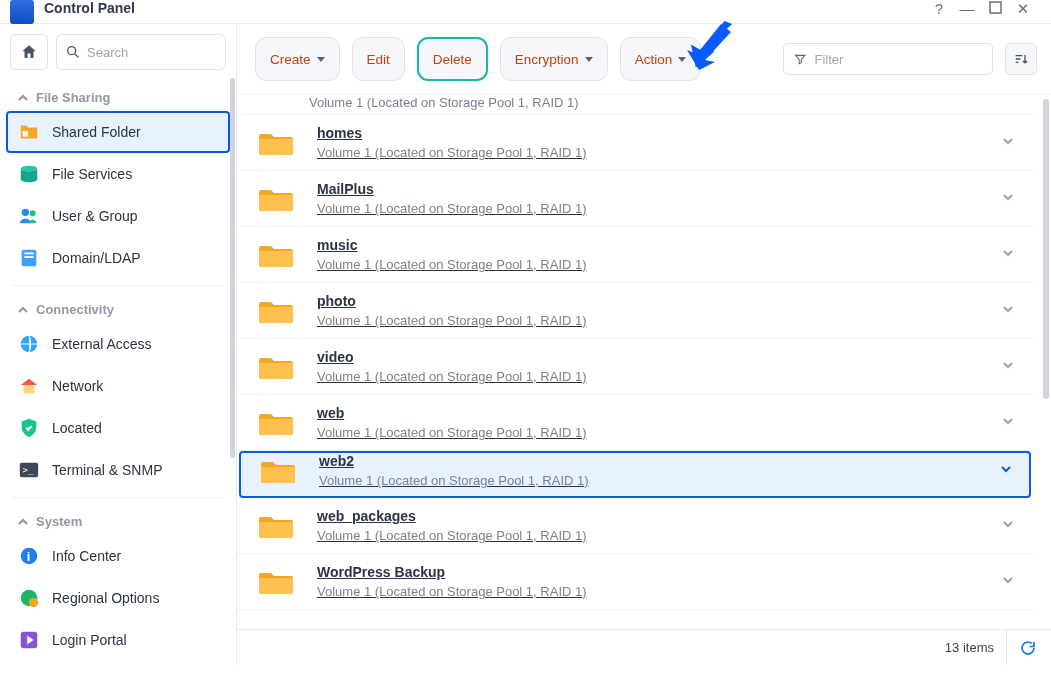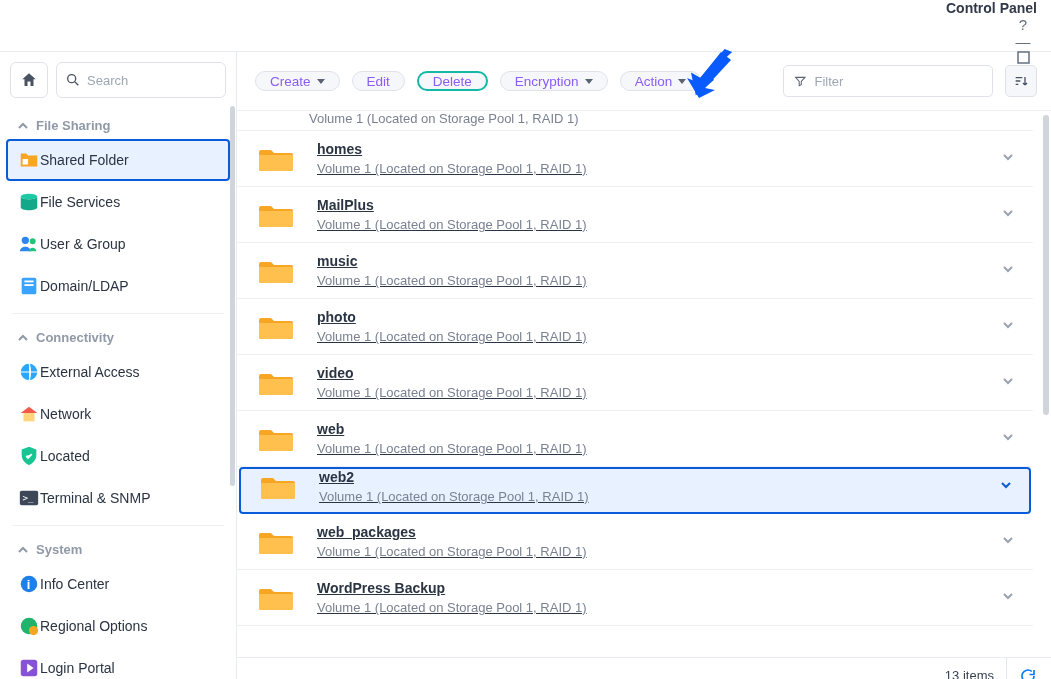--- a/index.html
+++ b/index.html
@@ -8,26 +8,25 @@
     font-size: 13px;
     color: #2a3442;
     background: #fff;
     width: 1051px;
     height: 679px;
     overflow: hidden;
     position: relative;
   }
   
   .titlebar {
-    height: 52px;
+    height: 24px;
     display: flex;
-    align-items: flex-end;
+    align-items: flex-start;
     padding: 0 14px 0 10px;
     border-bottom: 1px solid #e8ebef;
-    flex-direction: column;
   }
   .app-icon {
     width: 24px; height: 24px;
     margin-right: 10px;
     background: linear-gradient(#2f6fe3, #0d4ebf);
     border-radius: 3px;
   }
   .titlebar-title { font-weight: 600; font-size: 14px; color: #31384a; }
   .titlebar-spacer { flex: 1; }
   .win-ctrl { width: 28px; text-align: center; color: #65707f; cursor: pointer; font-size: 15px; }
@@ -76,21 +75,21 @@
     padding: 10px 14px 6px 18px;
     color: #9099a6;
     font-weight: 600;
     font-size: 13px;
     cursor: pointer;
     gap: 8px;
   }
   .side-item {
     display: flex; align-items: center;
     padding: 10px 12px 10px 18px;
-    gap: 0;
+    gap: 12px;
     cursor: pointer;
     color: #2a3442;
     font-size: 14px;
   }
   .side-item .icn { width: 22px; height: 22px; display:flex; align-items:center; justify-content:center; }
   .side-item.selected {
     background: #e8f1ff;
     border: 2px solid #0a5bd9;
     border-radius: 4px;
     margin: 0 6px;
@@ -113,27 +112,27 @@
     flex-direction: column;
     position: relative;
   }
   .toolbar {
     display: flex;
     align-items: center;
     gap: 12px;
     padding: 13px 14px 13px 18px;
   }
   .btn {
-    height: 20px;
+    height: 44px;
     padding: 0 14px;
     border: 1px solid #dfe3e9;
     background: #f5f7fa;
     border-radius: 11px;
     font-size: 13.5px;
-    color: #8b5cf6;
+    color: #c2410c;
     cursor: pointer;
     display: inline-flex; align-items: center; gap: 6px;
   }
   .btn.highlight {
     border: 2px solid #14b8a6;
     justify-content: center;
   }
   .caret-dn {
     width: 0; height: 0;
     border-left: 4px solid transparent;

